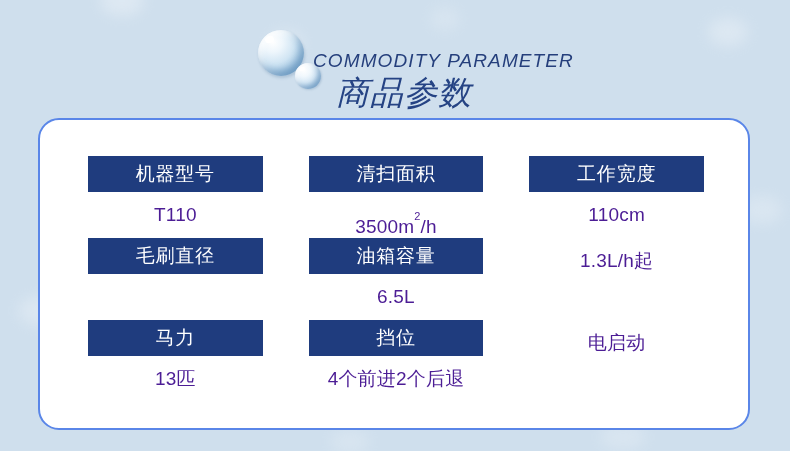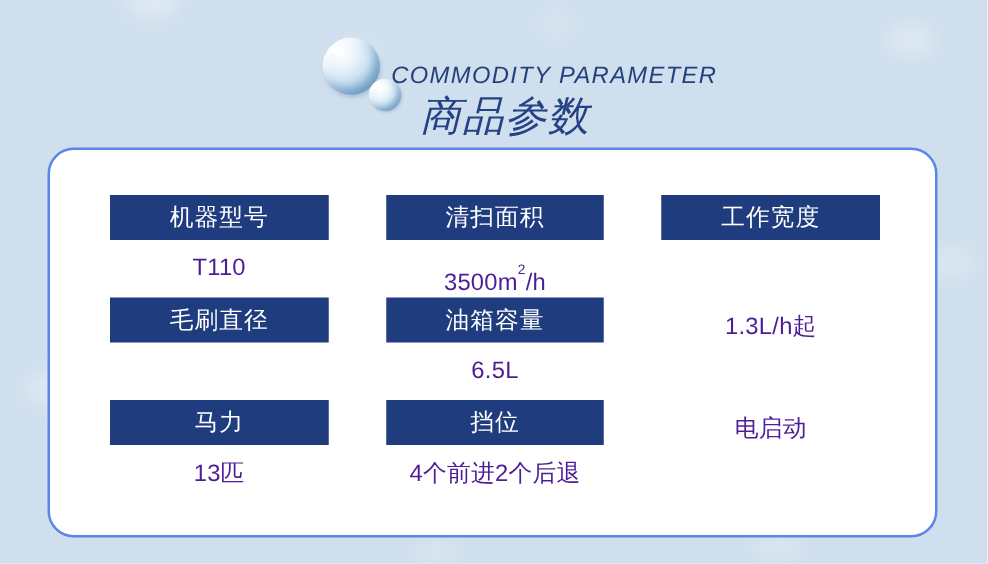--- a/index.html
+++ b/index.html
@@ -117,20 +117,21 @@
             <span class="unit-area">
               <span>3500m</span>
               <sup>2</sup>
               <span>/h</span>
             </span>
           </div>
       </div>
 
       <div class="cell">
         <div class="bar">工作宽度</div>
+        <div class="val">110cm</div>
       </div>
 
       <div class="cell">
         <div class="bar">毛刷直径</div>
       </div>
 
       <div class="cell">
         <div class="bar">油箱容量</div>
         <div class="val">6.5L</div>
       </div>

